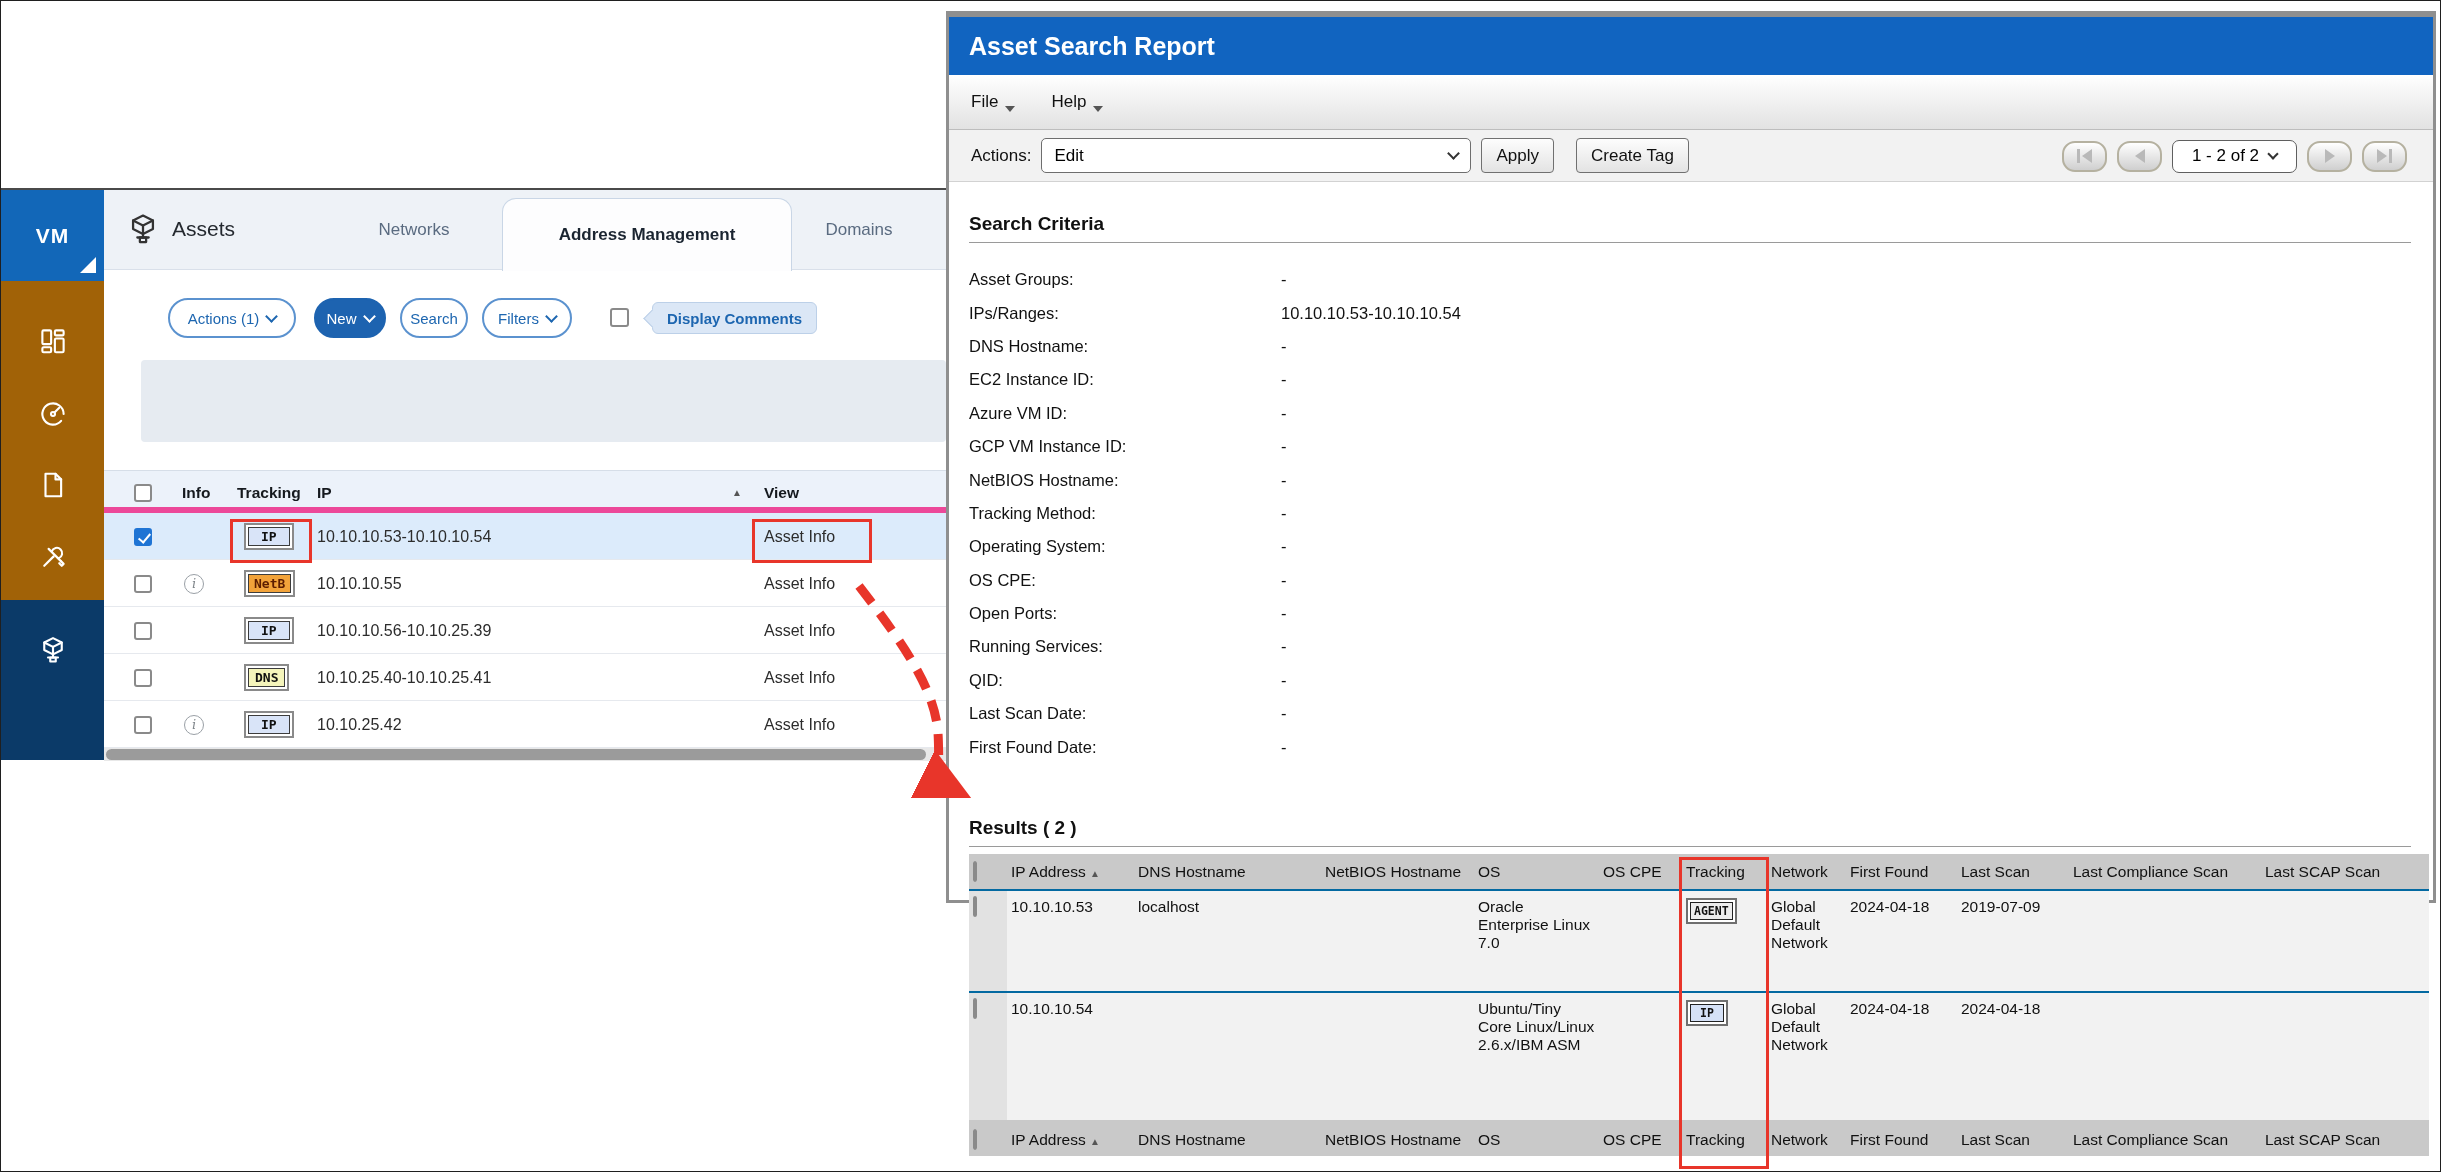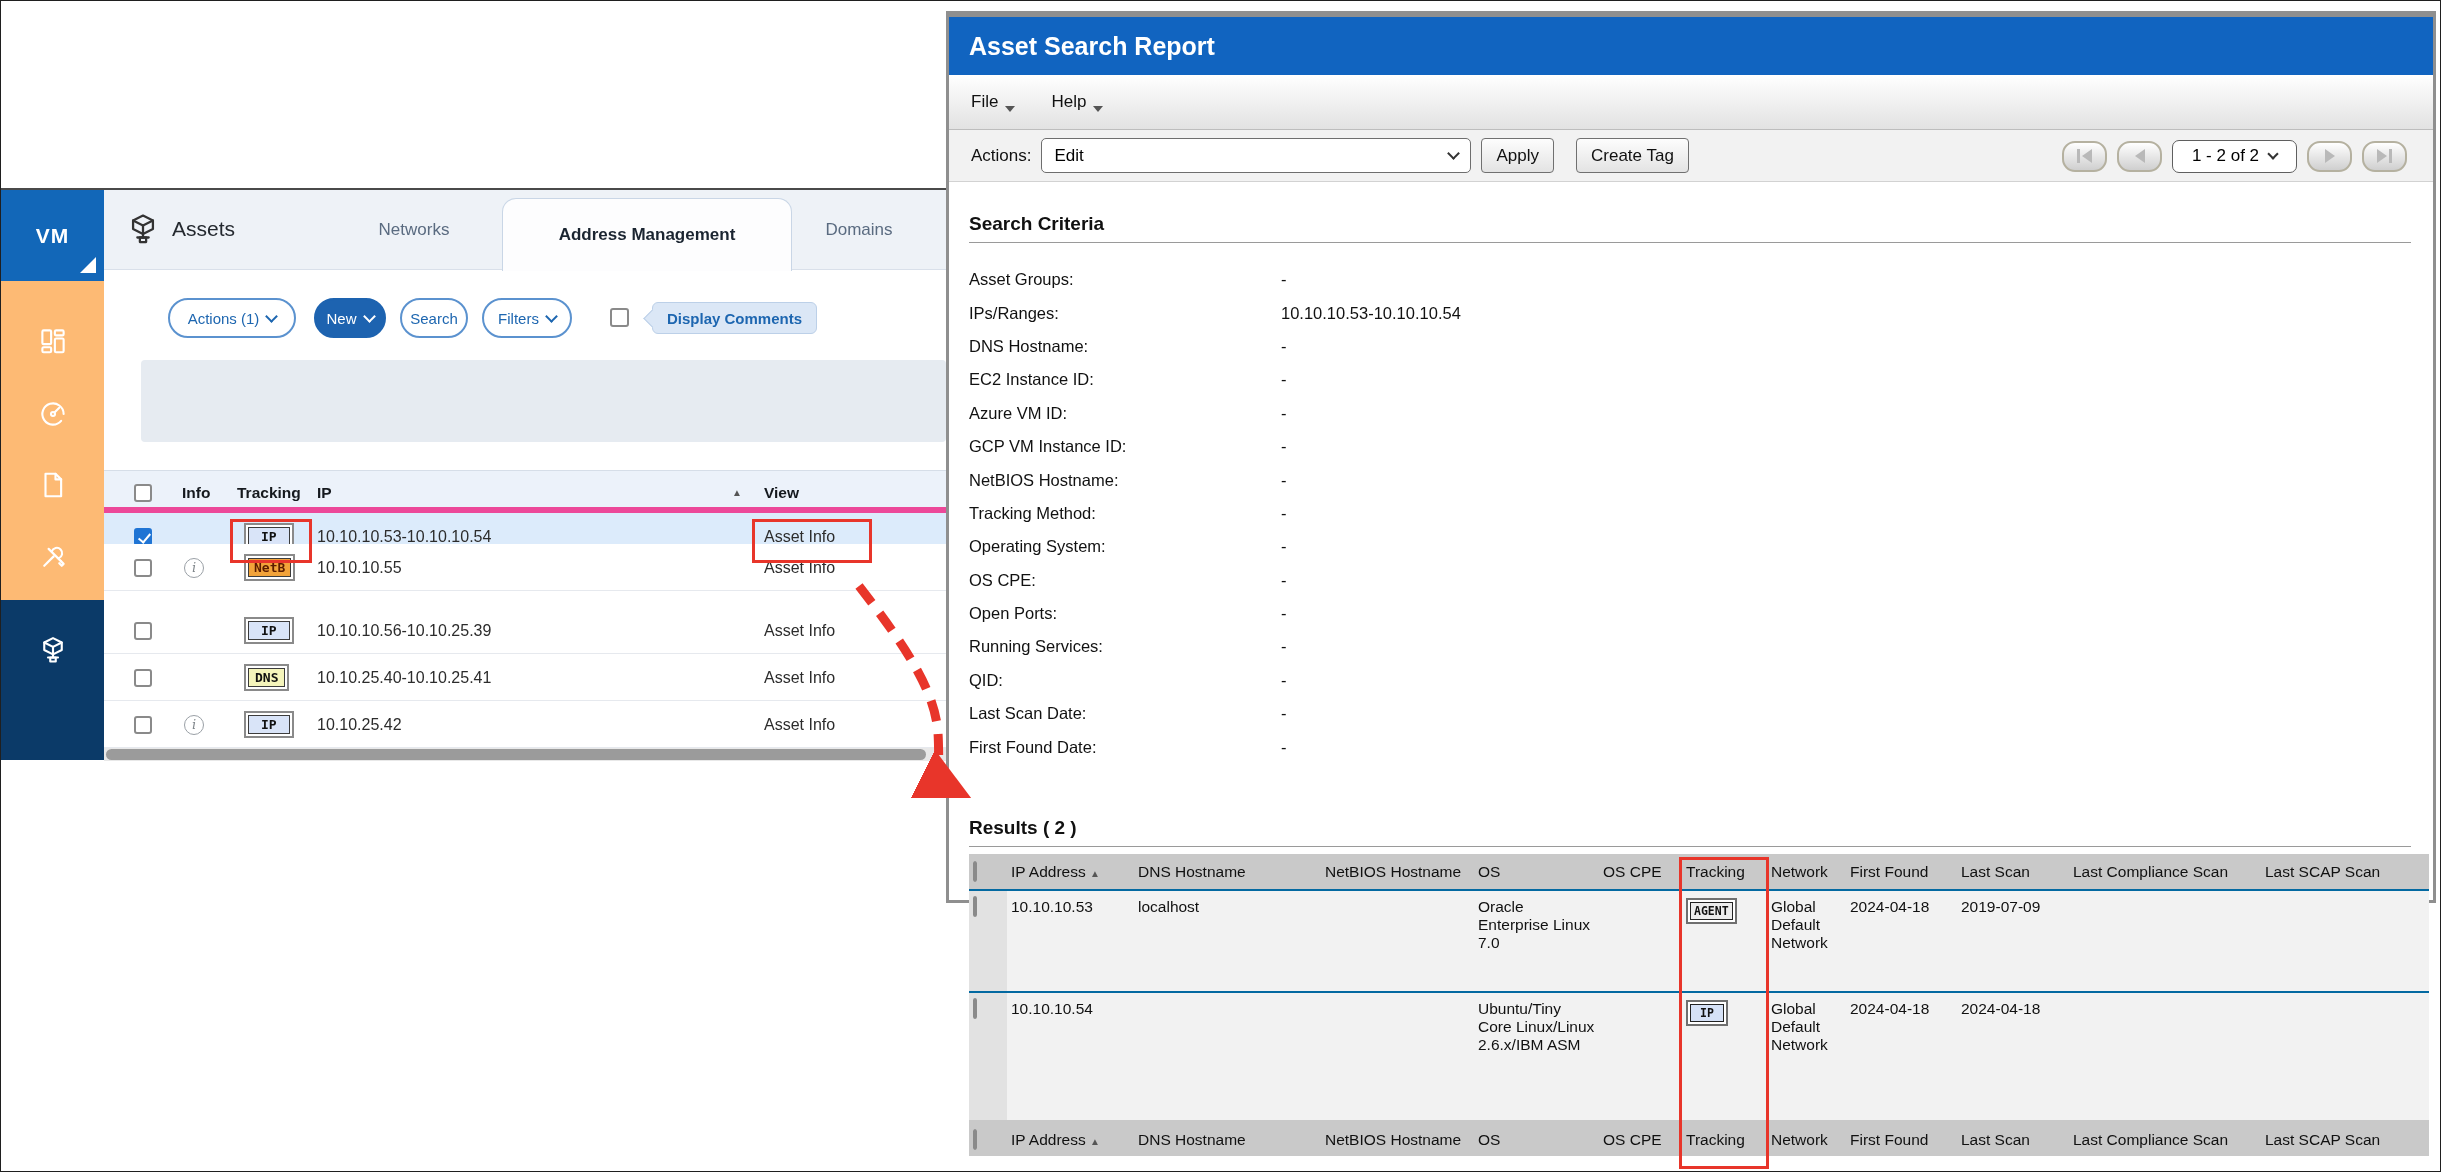--- a/index.html
+++ b/index.html
@@ -2,21 +2,21 @@
 <html><head>
 <meta charset="utf-8">
 <style>
   * { margin:0; padding:0; box-sizing:border-box; }
   html,body { background:#fff; }
   body { font-family:"Liberation Sans", sans-serif; }
   .screen { position:relative; width:2441px; height:1172px; background:#ffffff; border:1px solid #1f1f1f; overflow:hidden; }
 
   
   .left-panel { position:absolute; left:0; top:187px; width:945px; height:570px; background:#fff; border-top:2px solid #4a4a4a; }
-  .sidebar { position:absolute; left:0; top:0; width:103px; height:570px; background:#fdba74;text-align:right; }
+  .sidebar { position:absolute; left:0; top:0; width:103px; height:570px; background:#a16207;text-align:right; }
   .sb-vm { position:absolute; left:0; top:0; width:103px; height:91px; background:#1267b8; color:#fff; font-size:21px; font-weight:bold; display:flex; align-items:center; justify-content:center; letter-spacing:1px; }
   .sb-vm .corner { position:absolute; right:8px; bottom:8px; width:0; height:0; border-left:16px solid transparent; border-bottom:16px solid #ffffff; }
   .sb-item { position:absolute; left:0; width:103px; height:64px; display:flex; align-items:center; justify-content:center; }
   .sb-item svg { width:30px; height:30px; stroke:#ffffff; fill:none; stroke-width:1.7; stroke-linecap:round; stroke-linejoin:round; }
   .sb-selected { position:absolute; left:0; top:410px; width:103px; height:160px; background:#0b3a68; }
 
   .left-content { position:absolute; left:103px; top:0; width:842px; height:570px; background:#fff; }
   .lc-header { position:absolute; left:0; top:0; width:842px; height:80px; background:#eef2f7; border-bottom:1px solid #d9e0ea; }
   .lc-title { position:absolute; left:22px; top:22px; display:flex; align-items:center; gap:12px; }
   .lc-title svg { width:34px; height:34px; stroke:#333; fill:none; stroke-width:1.6; stroke-linecap:round; stroke-linejoin:round; }
@@ -214,21 +214,21 @@
           </div>
         <div class="cell" style="left:140px;">
             <span class="lbadge lbadge-ip">
               <i>IP</i>
             </span>
           </div>
         <div class="cell" style="left:213px;">10.10.10.53-10.10.10.54</div>
         <div class="cell" style="left:660px;">Asset Info</div>
       </div>
 
-      <div class="arow" style="top:354px;">
+      <div class="arow" style="top:370px;">
         <div class="cell" style="left:30px;">
             <span class="cb"></span>
           </div>
         <div class="cell" style="left:80px;">
             <span class="info-icon"></span>
           </div>
         <div class="cell" style="left:140px;">
             <span class="lbadge lbadge-netb">
               <i>NetB</i>
             </span>

